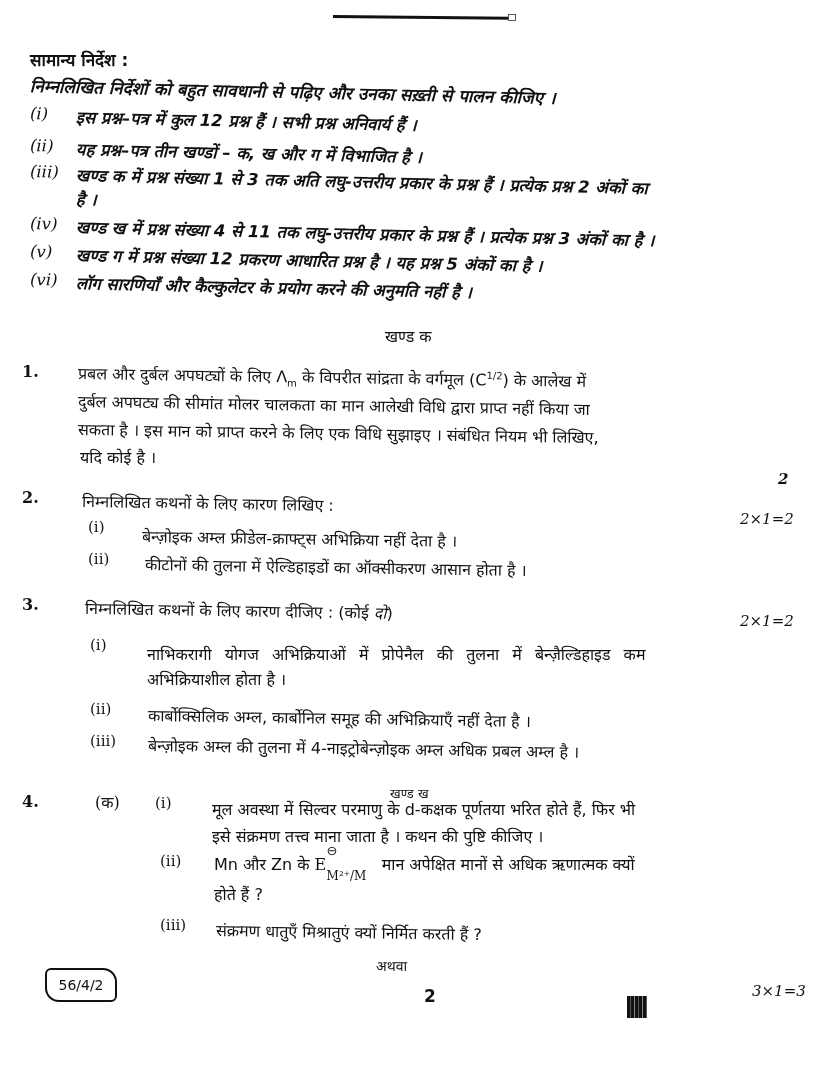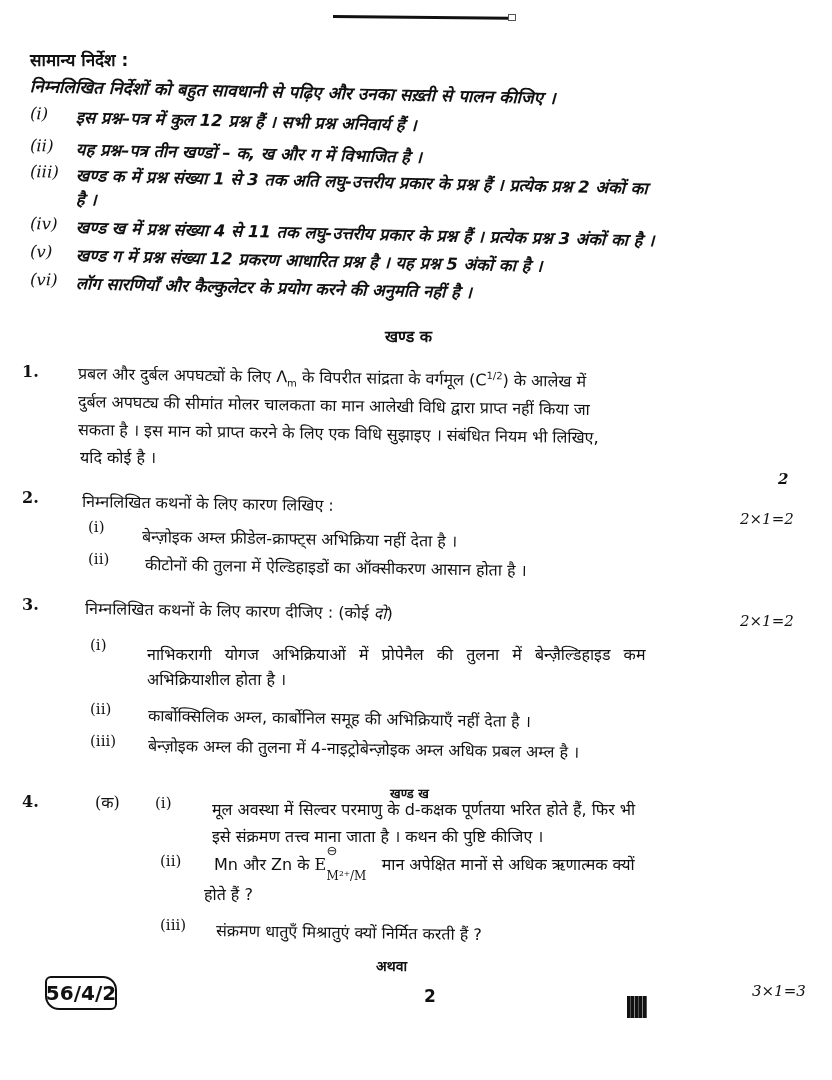--- a/index.html
+++ b/index.html
@@ -14,30 +14,30 @@
     transform: rotate(0.6deg); transform-origin: left center;
   }
   .topline-end {
     left: 508px; top: 14px; width: 6px; height: 5px; border: 1px solid #555; background: #fff;
   }
   .instr-title { left: 30px; top: 48px; font-size: 17px; font-weight: bold; }
   .instr-intro { left: 30px; top: 74px; font-size: 17px; font-weight: bold; font-style: italic; transform: rotate(1.3deg); transform-origin: left center; white-space: nowrap; }
   .instr-row { font-size: 16.5px; font-weight: bold; font-style: italic; white-space: nowrap; transform: rotate(1.3deg); transform-origin: left center; }
   .instr-num { position: absolute; left: 0; font-weight: normal; font-family: "DejaVu Serif", serif; }
   .instr-text { position: absolute; left: 46px; }
-  .section-head { font-size: 16px; font-weight: bold; white-space: nowrap; }
+  .section-head { font-size: 16px; font-weight: normal; white-space: nowrap; }
   .qnum { font-size: 16px; font-weight: bold; font-family: "DejaVu Serif", serif; }
   .qtext { font-size: 16px; white-space: nowrap; }
   .sub { font-family: "DejaVu Serif", serif; font-size: 15px; }
   .marks { font-size: 15px; font-style: italic; font-family: "DejaVu Serif", serif; white-space: nowrap; }
   .tilt { transform: rotate(0.9deg); transform-origin: left center; }
   .badge {
     left: 45px; top: 968px; width: 68px; height: 30px; border: 2px solid #111;
-    border-radius: 6px 14px 6px 14px; font-size: 20px; font-weight: bold;
-    display: flex; align-items: center; justify-content: center; margin-top: 8px;
+    border-radius: 6px 14px 6px 14px; font-size: 14px; font-weight: normal;
+    display: flex; align-items: center; justify-content: center;
   }
   .pageno { left: 424px; top: 986px; font-size: 17px; font-weight: bold; }
   .qr { left: 627px; top: 996px; width: 20px; height: 22px; background:
     repeating-linear-gradient(90deg,#111 0 3px,#555 3px 4px,#111 4px 7px,#888 7px 8px);
   }
   sup, sub { font-size: 10px; }
 </style>
 </head>
 <body>
 
@@ -111,21 +111,21 @@
 <div class="abs qnum" style="left:22px; top:792px;">4.</div>
 <div class="abs sub" style="left:95px; top:791px; font-size:16px;">(क)</div>
 <div class="abs sub" style="left:155px; top:794px;">(i)</div>
 <div class="abs qtext" style="left:212px; top:798px;">मूल अवस्था में सिल्वर परमाणु के d-कक्षक पूर्णतया भरित होते हैं, फिर भी</div>
 <div class="abs qtext" style="left:212px; top:825px;">इसे संक्रमण तत्त्व माना जाता है । कथन की पुष्टि कीजिए ।</div>
 
 <div class="abs sub" style="left:160px; top:852px;">(ii)</div>
 <div class="abs qtext" style="left:214px; top:853px;">
   <span>Mn और Zn के </span><span style="position:relative; display:inline-block; width:62px;"><span style="font-family:'DejaVu Serif',serif;">E</span><span style="position:absolute; left:12px; top:-12px; font-size:13px;">⊖</span><span style="position:absolute; left:12px; top:14px; font-size:12px; font-family:'DejaVu Serif',serif;">M²⁺/M</span></span><span> मान अपेक्षित मानों से अधिक ऋणात्मक क्यों</span>
 </div>
-<div class="abs qtext" style="left:204px; top:883px;">होते हैं ?</div>
+<div class="abs qtext" style="left:214px; top:883px;">होते हैं ?</div>
 
 <div class="abs sub" style="left:160px; top:916px;">(iii)</div>
 <div class="abs qtext tilt" style="left:216px; top:919px;">संक्रमण धातुएँ मिश्रातुएं क्यों निर्मित करती हैं ?</div>
 <div class="abs marks" style="left:752px; top:982px;">3×1=3</div>
 <div class="abs section-head" style="left:376px; top:956px; font-size:14px;">अथवा</div>
 
 <div class="abs badge">56/4/2</div>
 <div class="abs pageno">2</div>
 <div class="abs qr"></div>
 

